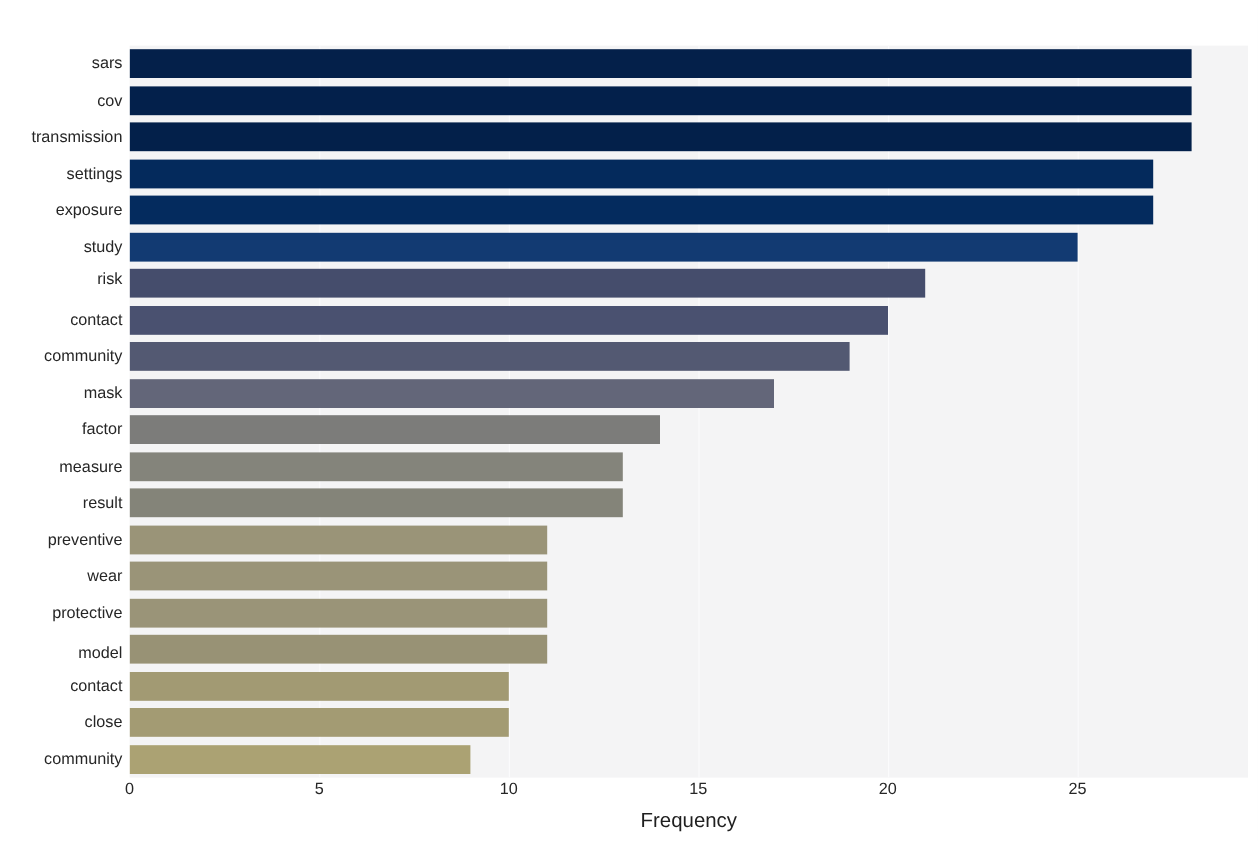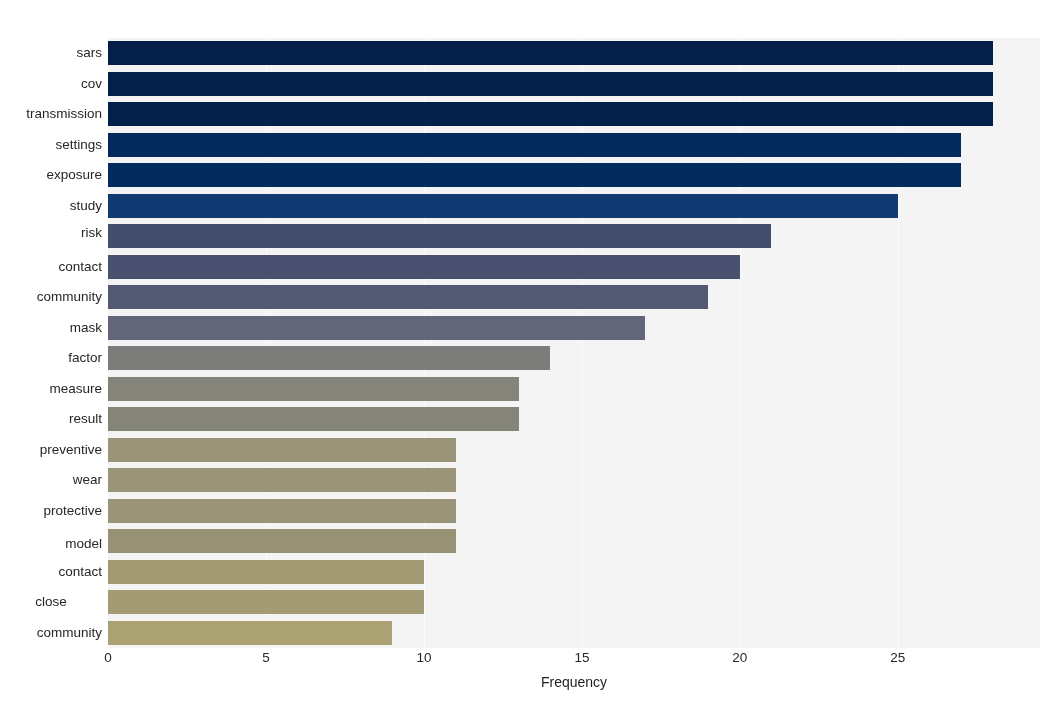--- a/index.html
+++ b/index.html
@@ -98,21 +98,21 @@
     font-size: 13.5px;
     color: #262626;
     white-space: nowrap;
   }
   #xaxis-label {
     position: absolute;
     left: 108px;
     top: 674px;
     width: 932px;
     text-align: center;
-    font-size: 14px;
+    font-size: 17px;
     color: #1f1f1f;
   }
 </style>
 </head>
 <body>
 
 <div id="figure">
 
 
   <div id="plot-area">
@@ -199,21 +199,21 @@
       <div class="ylabel" style="top: 252.25px;">community</div>
       <div class="ylabel" style="top: 282.75px;">mask</div>
       <div class="ylabel" style="top: 313.25px;">factor</div>
       <div class="ylabel" style="top: 343.75px;">measure</div>
       <div class="ylabel" style="top: 374.25px;">result</div>
       <div class="ylabel" style="top: 404.75px;">preventive</div>
       <div class="ylabel" style="top: 435.25px;">wear</div>
       <div class="ylabel" style="top: 465.75px;">protective</div>
       <div class="ylabel" style="top: 499px; padding-left: 48px;">model</div>
       <div class="ylabel" style="top: 526.75px;">contact</div>
-      <div class="ylabel" style="top: 557.25px; text-align: center;">close</div>
+      <div class="ylabel" style="top: 557.25px;">close</div>
       <div class="ylabel" style="top: 587.75px;">community</div>
     </div>
 
   <div id="xticks">
       <div class="xtick" style="left: 108px;">0</div>
       <div class="xtick" style="left: 265.966px;">5</div>
       <div class="xtick" style="left: 423.932px;">10</div>
       <div class="xtick" style="left: 581.898px; text-align: right;">15</div>
       <div class="xtick" style="left: 739.864px;">20</div>
       <div class="xtick" style="left: 897.831px;">25</div>

